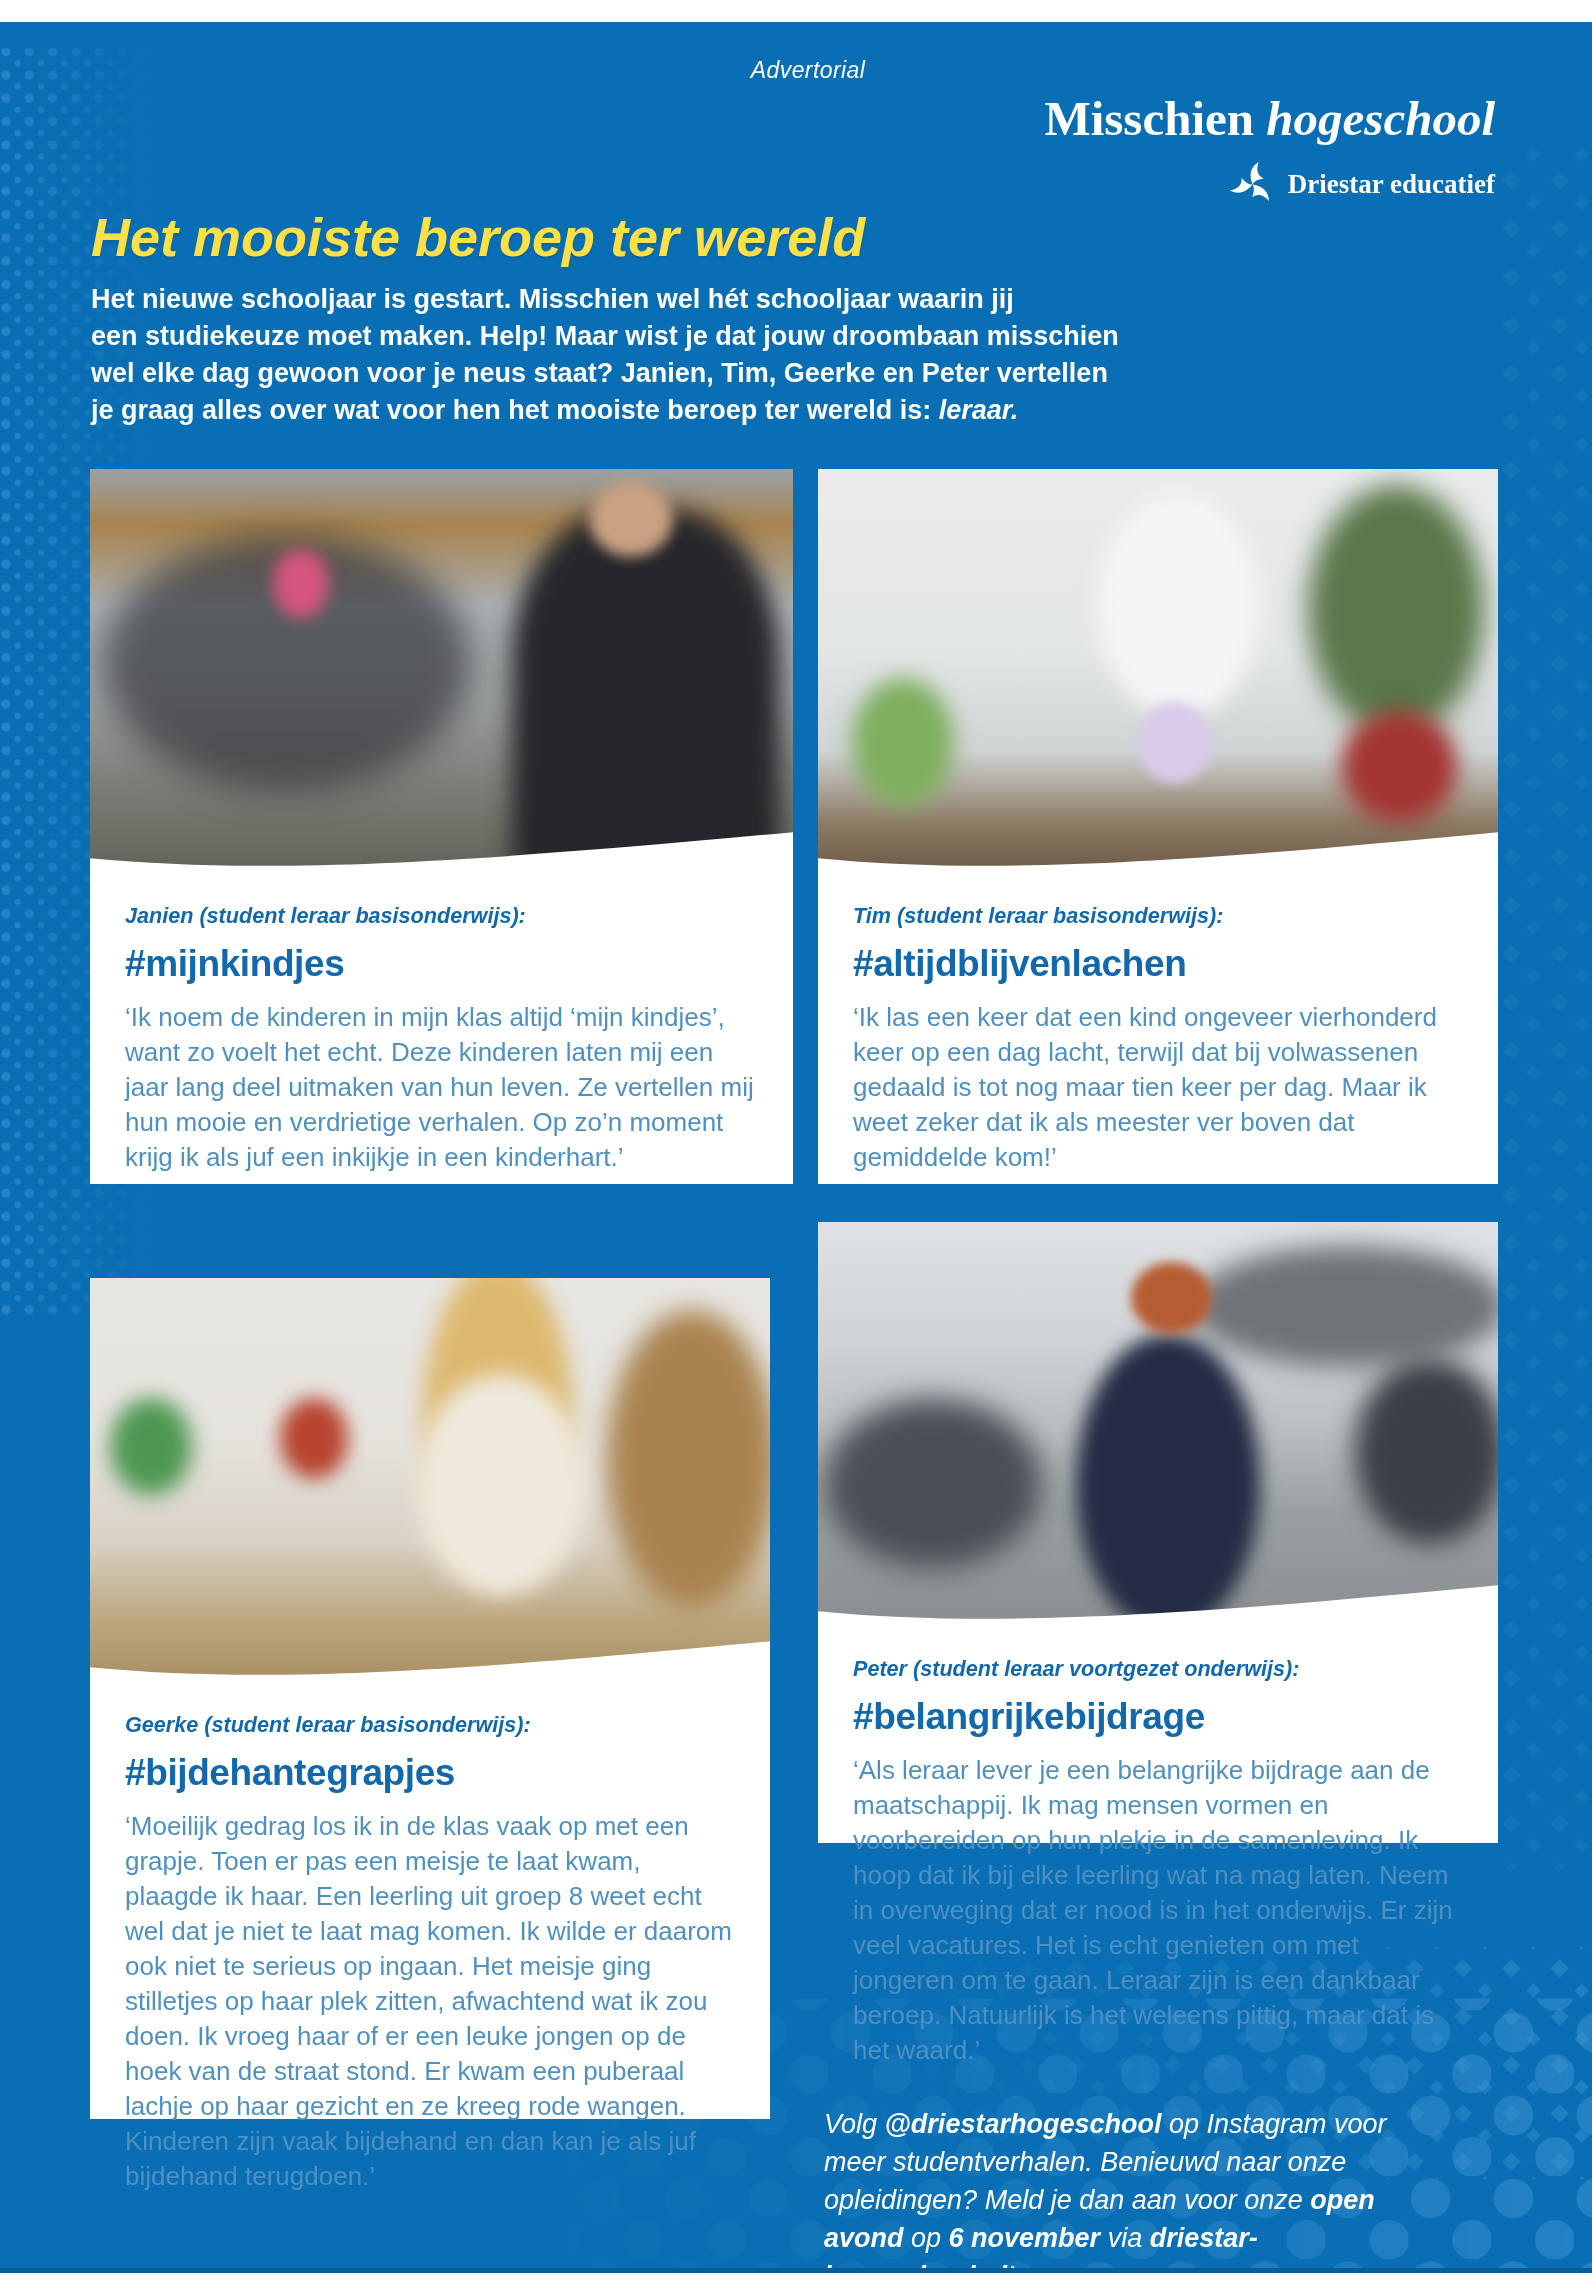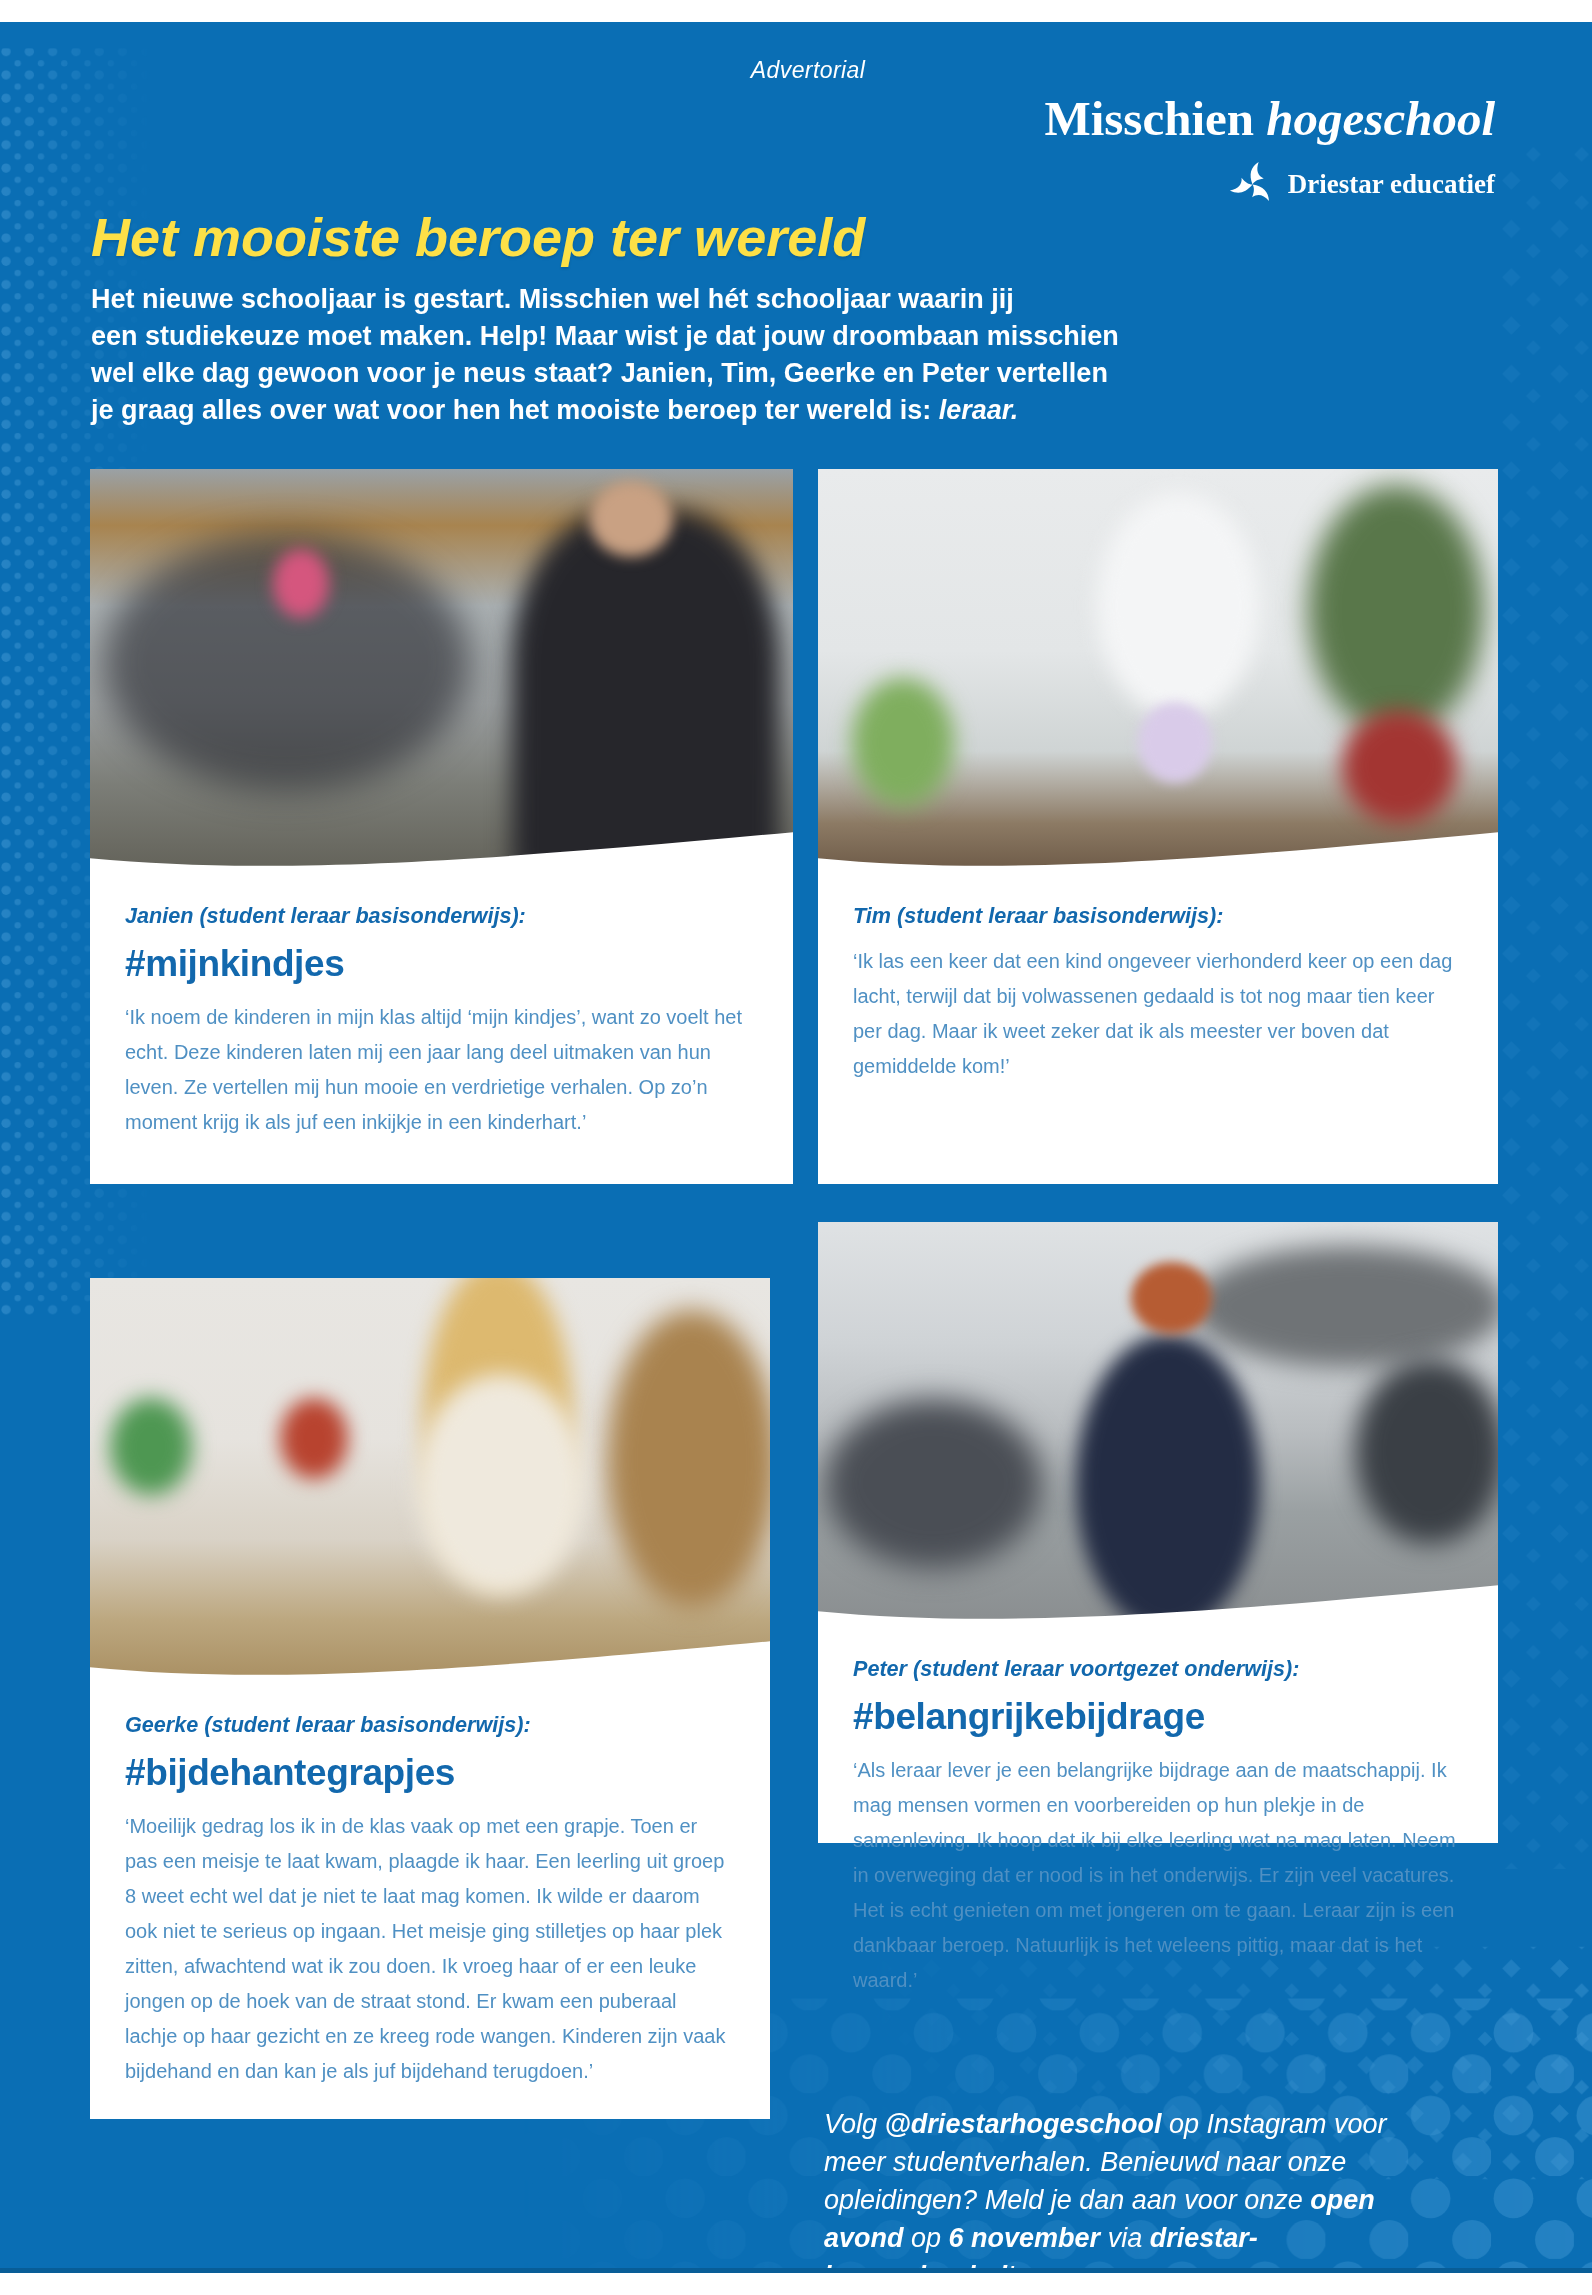--- a/index.html
+++ b/index.html
@@ -45,21 +45,21 @@
   .card-3 { left:90px; top:1256px; width:680px; height:841px; }
   .card-4 { left:818px; top:1200px; width:680px; height:621px; }
 
   .photo { position:relative; width:100%; height:403px; overflow:hidden; }
   .photo .blob { position:absolute; border-radius:50%; }
   .wave { position:absolute; left:0; bottom:-0.9px; width:100%; height:45px; display:block; }
 
   .card-body { padding:31px 36px 0 35px; }
   .person-label { font-size:21.6px; font-weight:700; font-style:italic; color:#1268ad; }
   .hashtag { font-size:37px; font-weight:700; color:#1268ad; margin-top:14px; letter-spacing:-0.4px; }
-  .quote { font-size:20px; line-height:35px; color:#4f90c3; margin-top:15.5px; }
+  .quote { font-size:26px; line-height:35px; color:#4f90c3; margin-top:15.5px; }
 
   
   .ph-janien { background:linear-gradient(180deg,#9aa1a6 0%,#a8844f 14%,#aab0b2 34%,#9b9fa0 58%,#7c7e78 78%,#636259 100%); }
   .ph-janien .b1 { left:60%; top:10%; width:38%; height:95%; background:#26262b; filter:blur(12px); border-radius:40% 40% 10% 10%; }
   .ph-janien .b2 { left:71%; top:3%;  width:12%; height:19%; background:#c9a183; filter:blur(7px); }
   .ph-janien .b3 { left:2%;  top:16%; width:52%; height:64%; background:rgba(40,42,48,0.62); filter:blur(17.3px); }
   .ph-janien .b4 { left:26%; top:20%; width:8%;  height:17%; background:#d5567e; filter:blur(7.8px); }
 
   .ph-tim { background:linear-gradient(180deg,#e9ebec 0%,#e3e6e7 45%,#cfd4d4 70%,#8c7a64 88%,#6d5a47 100%); }
   .ph-tim .b1 { left:72%; top:4%;  width:26%; height:62%; background:#59774a; filter:blur(14px); }
@@ -183,20 +183,21 @@
       <div class="blob b2"></div>
       <div class="blob b3"></div>
       <div class="blob b4"></div>
       <div class="blob b5"></div>
       <svg class="wave" viewBox="0 0 788 52" preserveAspectRatio="none">
           <path d="M0 52 L0 36 C 210 56 430 40 788 6 L788 52 Z" fill="#ffffff"></path>
         </svg>
     </div>
     <div class="card-body">
       <div class="person-label">Tim (student leraar basisonderwijs):</div>
+      <div class="hashtag">#altijdblijvenlachen</div>
       <div class="quote">‘Ik las een keer dat een kind ongeveer vierhonderd keer op een dag lacht, terwijl dat bij volwassenen gedaald is tot nog maar tien keer per dag. Maar ik weet zeker dat ik als meester ver boven dat gemiddelde kom!’</div>
     </div>
   </div>
 
   <div class="card card-3">
     <div class="photo ph-geerke">
       <div class="blob b1"></div>
       <div class="blob b2"></div>
       <div class="blob b3"></div>
       <div class="blob b4"></div>

